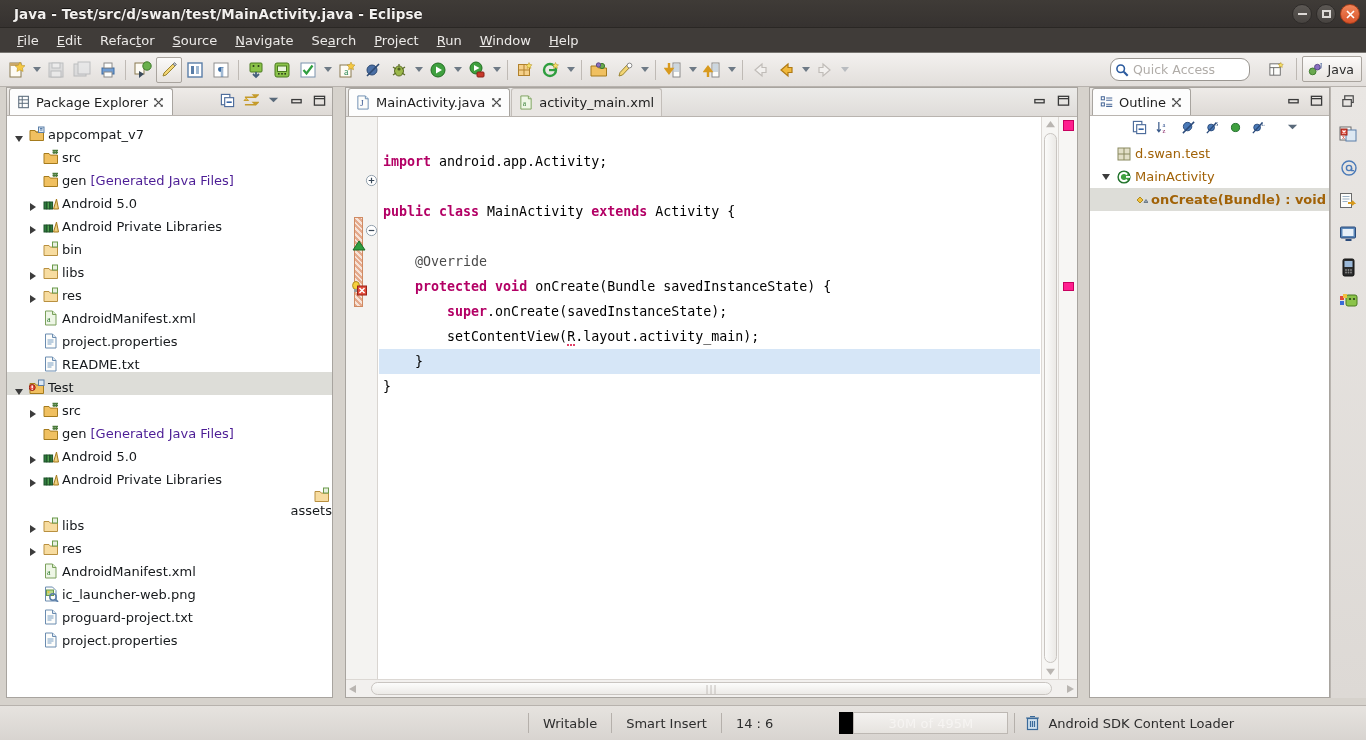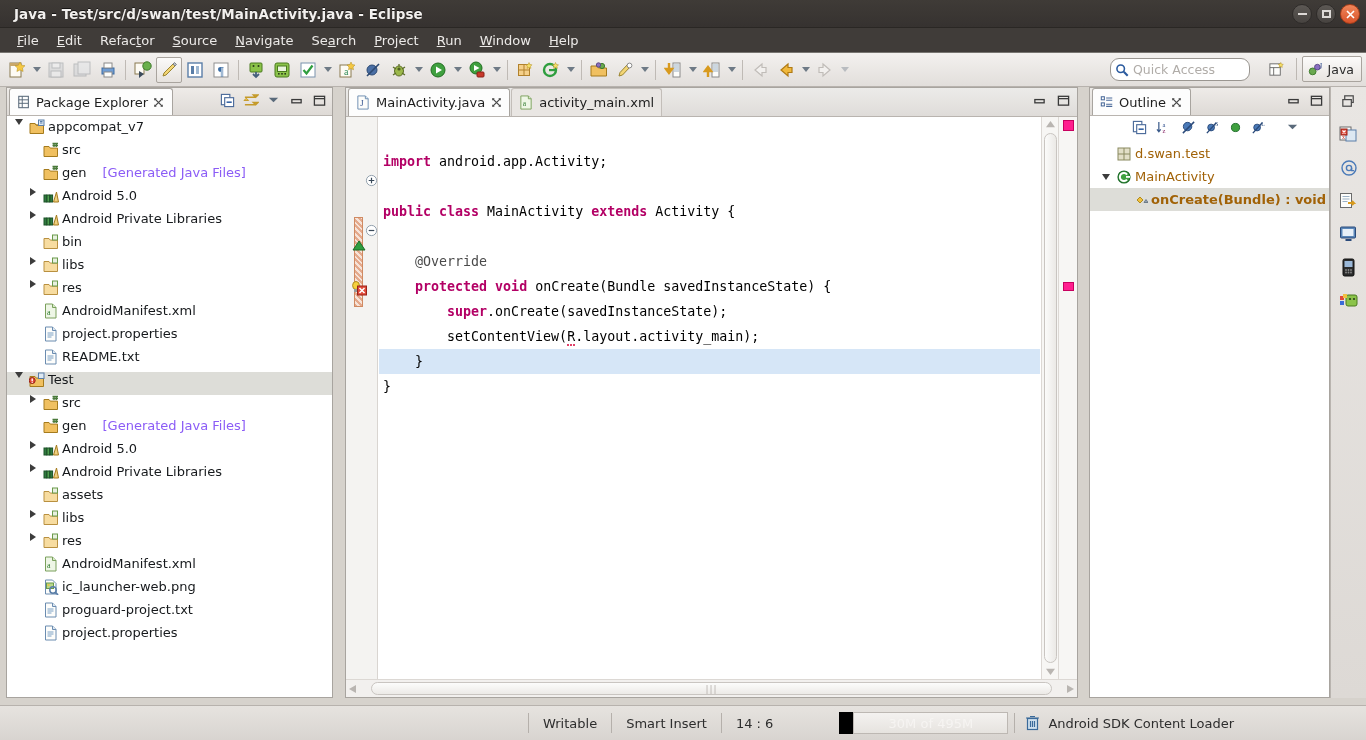--- a/index.html
+++ b/index.html
@@ -123,31 +123,31 @@
     margin-left: 2px;
     font-size: 13px; color: #1d1d1d;
   }
   .ptools { position: absolute; right: 4px; top: 4px; display: flex; align-items: center; gap: 6px; }
   .ptools .pt { width: 17px; height: 17px; display: flex; align-items: center; justify-content: center; }
 
   
   #pkg { left: 6px; top: 0; width: 327px; height: 611px; }
   #pkgbody { position: absolute; top: 28px; left: 0; right: 0; bottom: 0; background: #fff; overflow: hidden; padding-top: 3px; }
   .trow {
-    height: 23px; display: flex; align-items: flex-start;
+    height: 23px; display: flex; align-items: flex-end;
     padding-left: 4px; font-size: 13px; color: #16191c; white-space: nowrap;
   }
   .trow.sel { background: #ddddd8; }
   .twist { width: 16px; display: flex; align-items: center; justify-content: center; }
   .twist i { display: block; width: 0; height: 0; }
   .twist.closed i { border-top: 4.5px solid transparent; border-bottom: 4.5px solid transparent; border-left: 6px solid #3c3c3c; }
   .twist.open i { border-left: 4.5px solid transparent; border-right: 4.5px solid transparent; border-top: 6px solid #3c3c3c; }
   .ticon { width: 20px; display: flex; align-items: center; justify-content: center; }
   .tlabel { margin-left: 1px; }
-  .tdim { color: #8b5cf6; margin-left: 16px; }
+  .tdim { color: #4c1d95; margin-left: 4px; }
 
   
   #editor { left: 345px; top: 0; width: 733px; height: 611px; }
   #edtabs {
     height: 29px; position: relative;
     background: linear-gradient(#ecebe9,#dfdcd9);
     border-bottom: 1px solid #b9b4af;
     display: flex; align-items: flex-end;
   }
   .etab {
@@ -756,21 +756,21 @@
           <span class="ticon">
             <svg width="16" height="16" viewBox="0 0 16 16">
               <rect x="1" y="7" width="2.6" height="7" fill="#2f7a3f" stroke="#1c5228" stroke-width="1"></rect>
               <rect x="4" y="7" width="2.6" height="7" fill="#4fa04f" stroke="#1c5228" stroke-width="1"></rect>
               <rect x="7" y="7" width="2.6" height="7" fill="#2f7a3f" stroke="#1c5228" stroke-width="1"></rect>
               <path d="M10.5 14 L13.5 4 L15.5 14z" fill="#f0d080" stroke="#a57b1d" stroke-width="1"></path>
             </svg>
           </span>
           <span class="tlabel">Android Private Libraries</span>
         </div>
-        <div class="trow" style="padding-left: 18px;">
+        <div class="trow" style="padding-left: 18px; flex-direction: column;">
           <span class="twist "></span>
           <span class="ticon">
             <svg width="16" height="16" viewBox="0 0 16 16">
               <path d="M1 4.5 h5 l1.3 1.6 h7.2 v8.4 H1z" fill="#f7dca0" stroke="#b99040" stroke-width="1"></path>
               <rect x="9.5" y="1" width="5" height="5" fill="#e8f0e0" stroke="#6a9a4a" stroke-width="1"></rect>
             </svg>
           </span>
           <span class="tlabel">assets</span>
         </div>
         <div class="trow" style="padding-left: 18px;">

